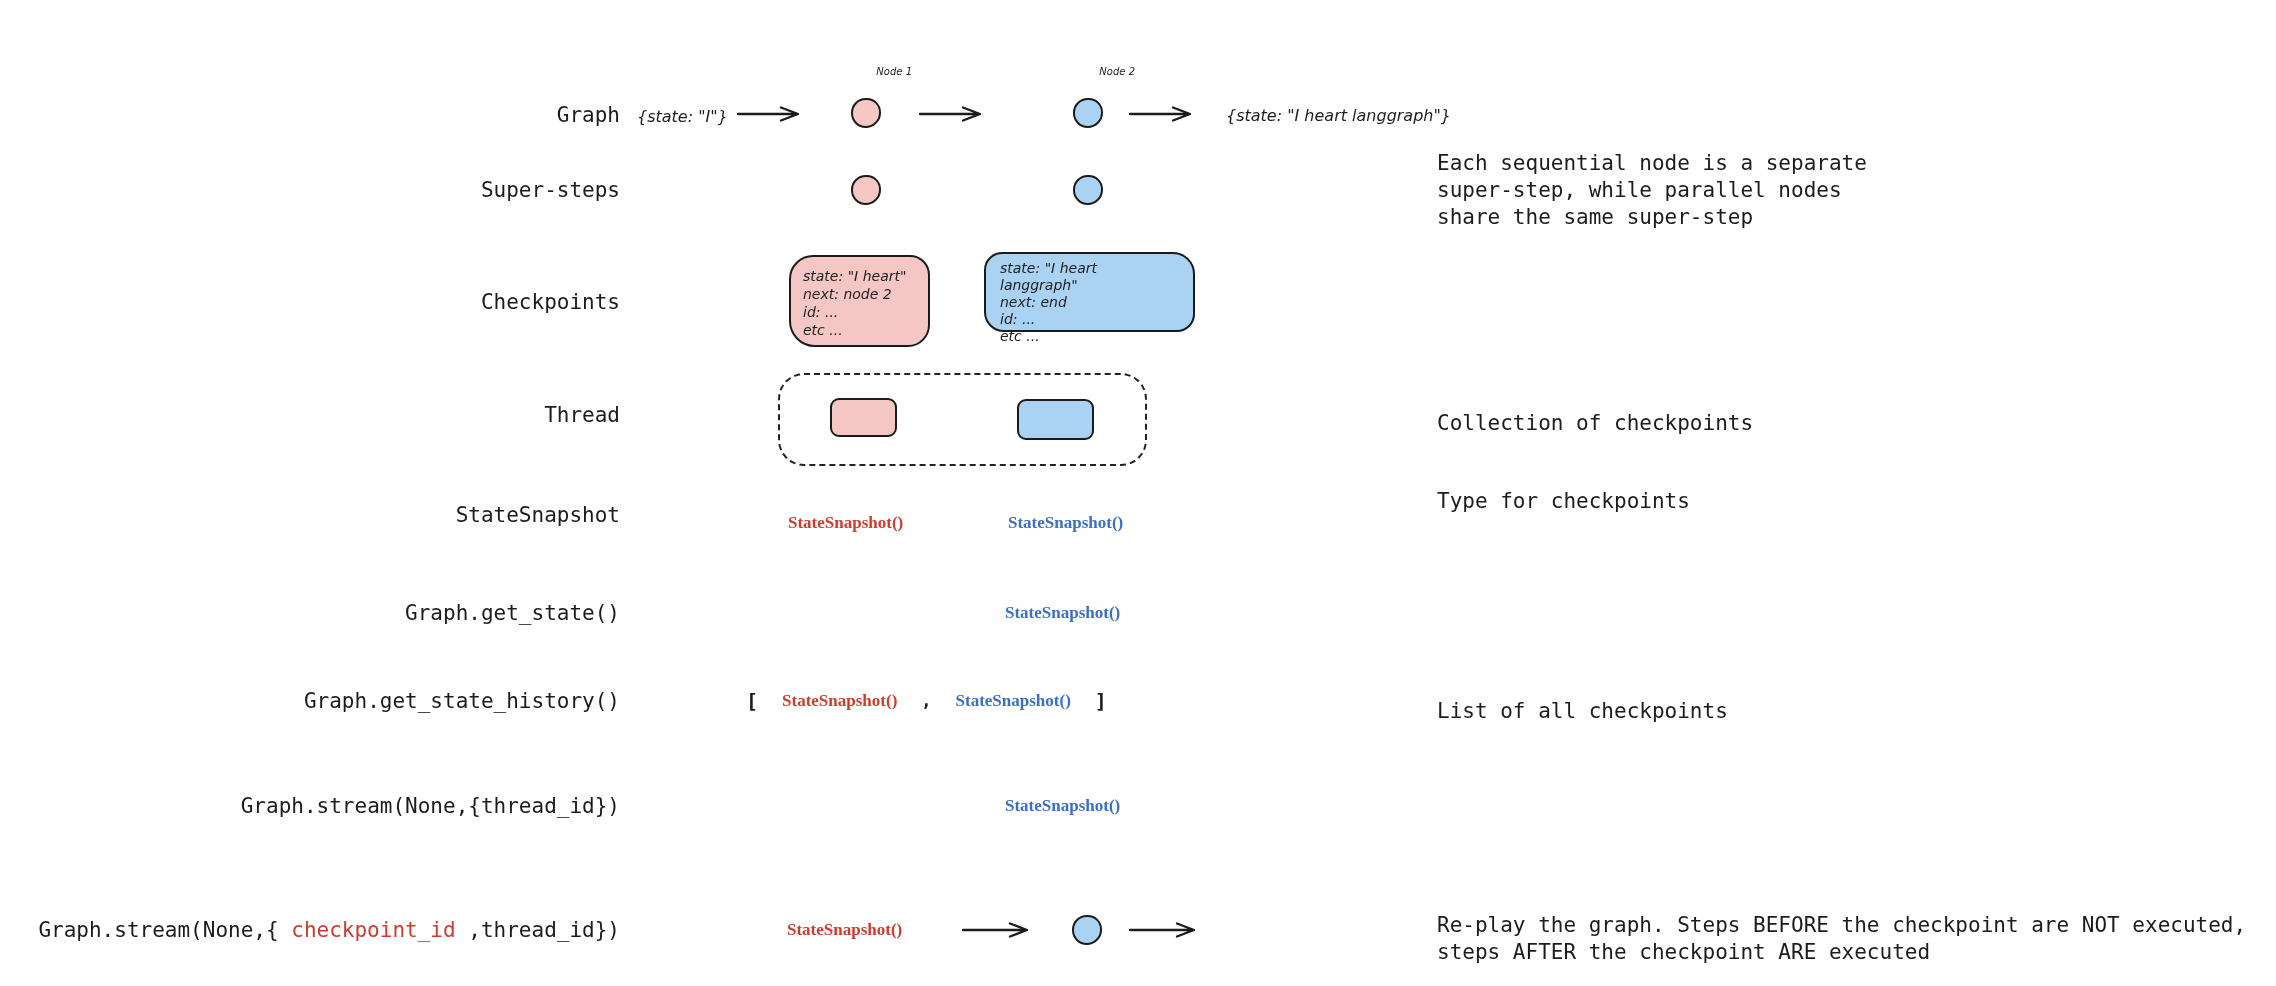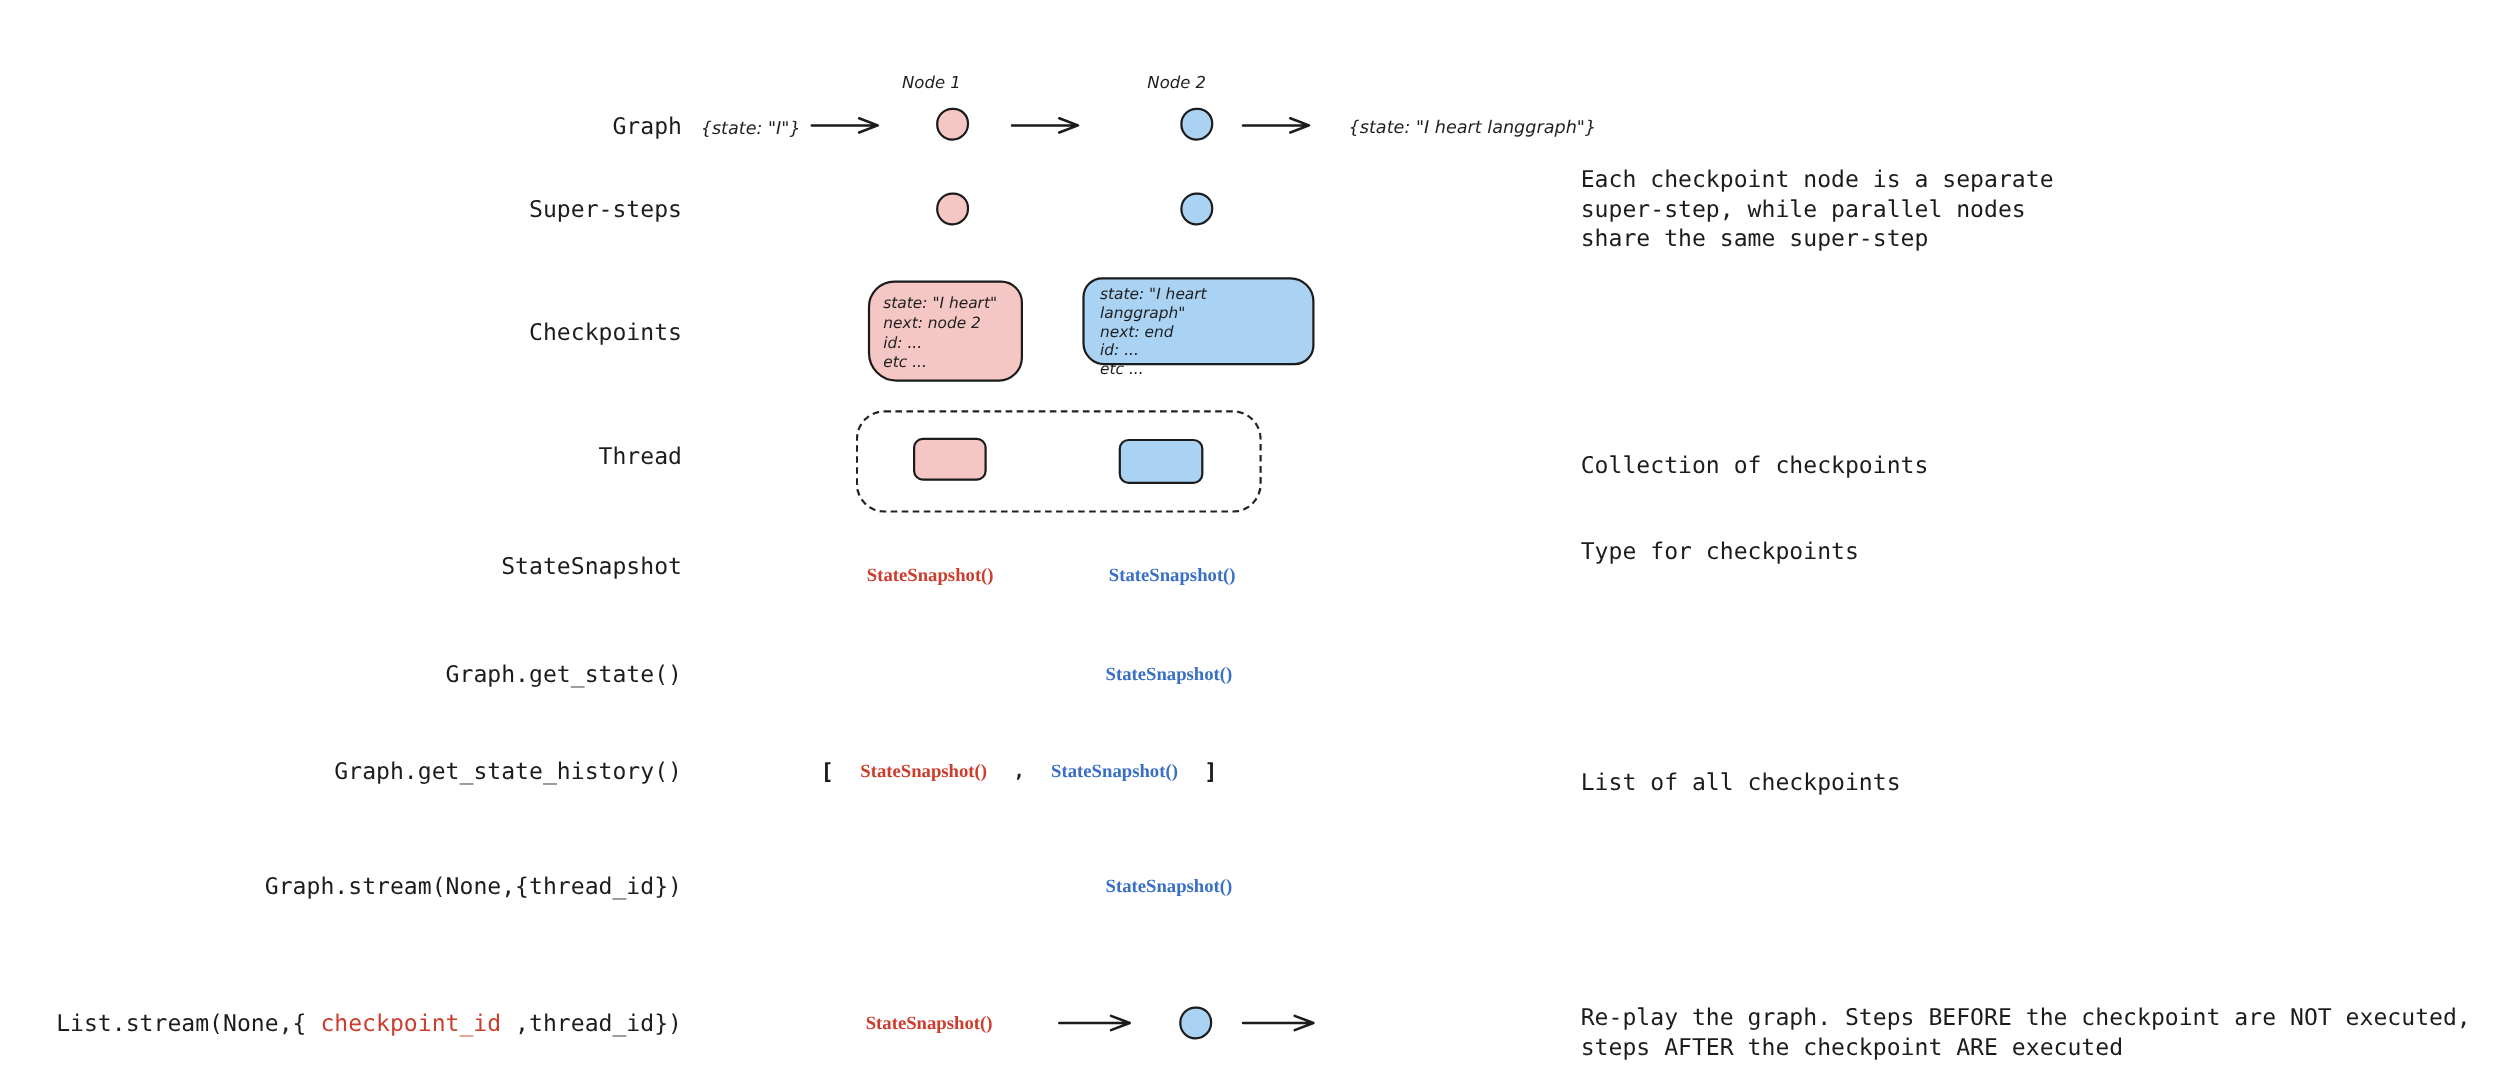--- a/index.html
+++ b/index.html
@@ -53,21 +53,21 @@
   .fill-pink { background:var(--node-pink); }
   .fill-blue { background:var(--node-blue); }
 
   
   .hw {
     font-family:"DejaVu Sans", sans-serif;
     font-style:italic;
     color:#1e1e1e;
   }
   .state-io { position:absolute; font-size:16px; white-space:nowrap; }
-  .node-label { position:absolute; width:92px; text-align:left; font-size:15px; }
+  .node-label { position:absolute; width:92px; text-align:right; font-size:10px; }
 
   
   .cp-box {
     position:absolute;
     border:2.5px solid #1b1b1b;
     box-sizing:border-box;
   }
   .cp-text {
     font-size:14px; line-height:18px;
     white-space:pre-line;
@@ -117,21 +117,21 @@
   <div class="hw node-label" style="left:1043px; top:66px">Node 2</div>
   <div class="circle fill-blue" style="left:1073px; top:98px"></div>
   <svg class="arrow" style="left:1128px; top:105px" width="68" height="18" viewBox="0 0 68 18">
     <path d="M2 9 L60 9 M45 2.5 L62 9 L45 15.5" fill="none" stroke="#1b1b1b" stroke-width="2.3" stroke-linecap="round" stroke-linejoin="round"></path>
   </svg>
   <div class="hw state-io" style="left:1226px; top:106px">{state: "I heart langgraph"}</div>
 
   <div class="lbl" style="top:177px">Super-steps</div>
   <div class="circle fill-pink" style="left:851px; top:175px"></div>
   <div class="circle fill-blue" style="left:1073px; top:175px"></div>
-  <div class="desc" style="top:150px">Each checkpoint node is a separate
+  <div class="desc" style="top:150px">Each sequential node is a separate
 super-step, while parallel nodes
 share the same super-step</div>
 
   <div class="lbl" style="top:289px">Checkpoints</div>
   <div class="cp-box fill-pink" style="left:789px; top:255px; width:141px; height:92px; border-radius:24px 20px 22px 26px; padding:10px 12px">
     <div class="hw cp-text">state: "I heart"
 next: node 2
 id: ...
 etc ...</div>
   </div>
@@ -163,21 +163,21 @@
     <span class="comma">,</span>
     <span class="code blue-text">StateSnapshot()</span>
     <span class="bracket">]</span>
   </div>
   <div class="desc" style="top:698px">List of all checkpoints</div>
 
   <div class="lbl" style="top:793px">Graph.stream(None,{thread_id})</div>
   <div class="code blue-text" style="left:1005px; top:796px">StateSnapshot()</div>
 
   <div class="lbl" style="top:917px">
-    <span>List.stream(None,{ </span><span class="red-text">checkpoint_id</span><span> ,thread_id})</span>
+    <span>Graph.stream(None,{ </span><span class="red-text">checkpoint_id</span><span> ,thread_id})</span>
   </div>
   <div class="code red-text" style="left:787px; top:920px">StateSnapshot()</div>
   <svg class="arrow" style="left:961px; top:921px" width="72" height="18" viewBox="0 0 72 18">
     <path d="M2 9 L64 9 M49 2.5 L66 9 L49 15.5" fill="none" stroke="#1b1b1b" stroke-width="2.3" stroke-linecap="round" stroke-linejoin="round"></path>
   </svg>
   <div class="circle fill-blue" style="left:1072px; top:915px"></div>
   <svg class="arrow" style="left:1128px; top:921px" width="72" height="18" viewBox="0 0 72 18">
     <path d="M2 9 L64 9 M49 2.5 L66 9 L49 15.5" fill="none" stroke="#1b1b1b" stroke-width="2.3" stroke-linecap="round" stroke-linejoin="round"></path>
   </svg>
   <div class="desc" style="top:912px">Re-play the graph. Steps BEFORE the checkpoint are NOT executed,

